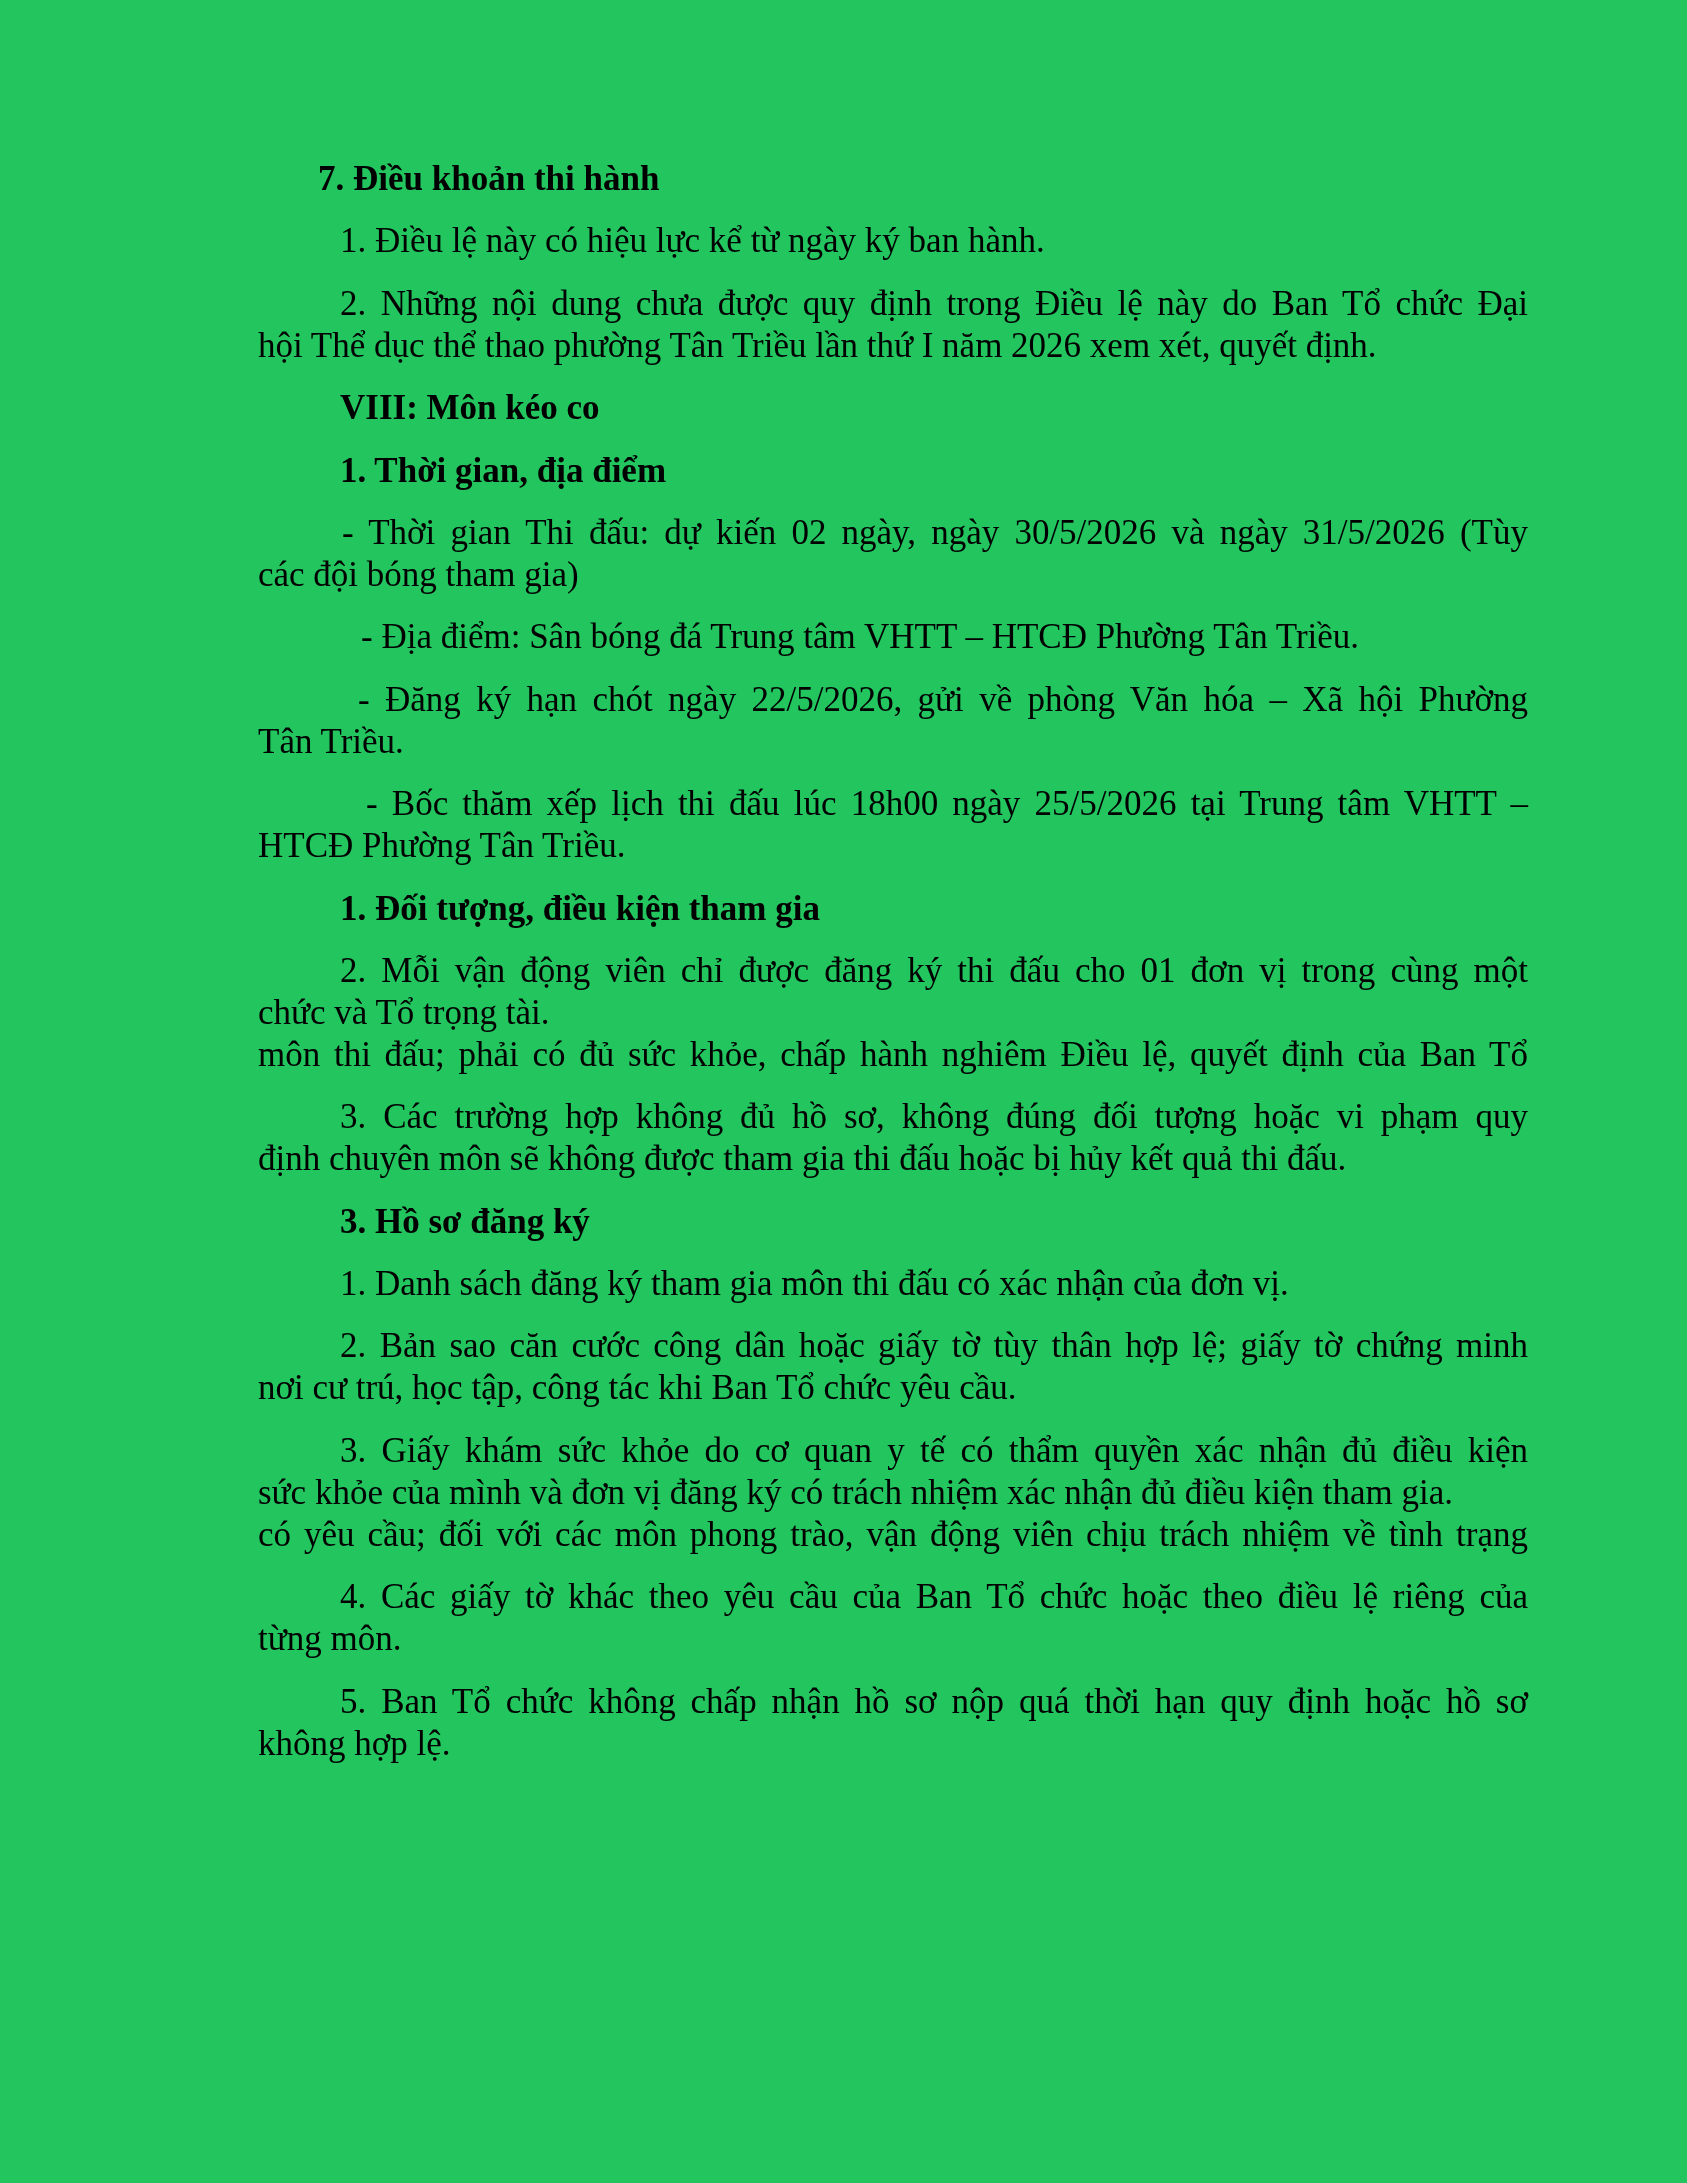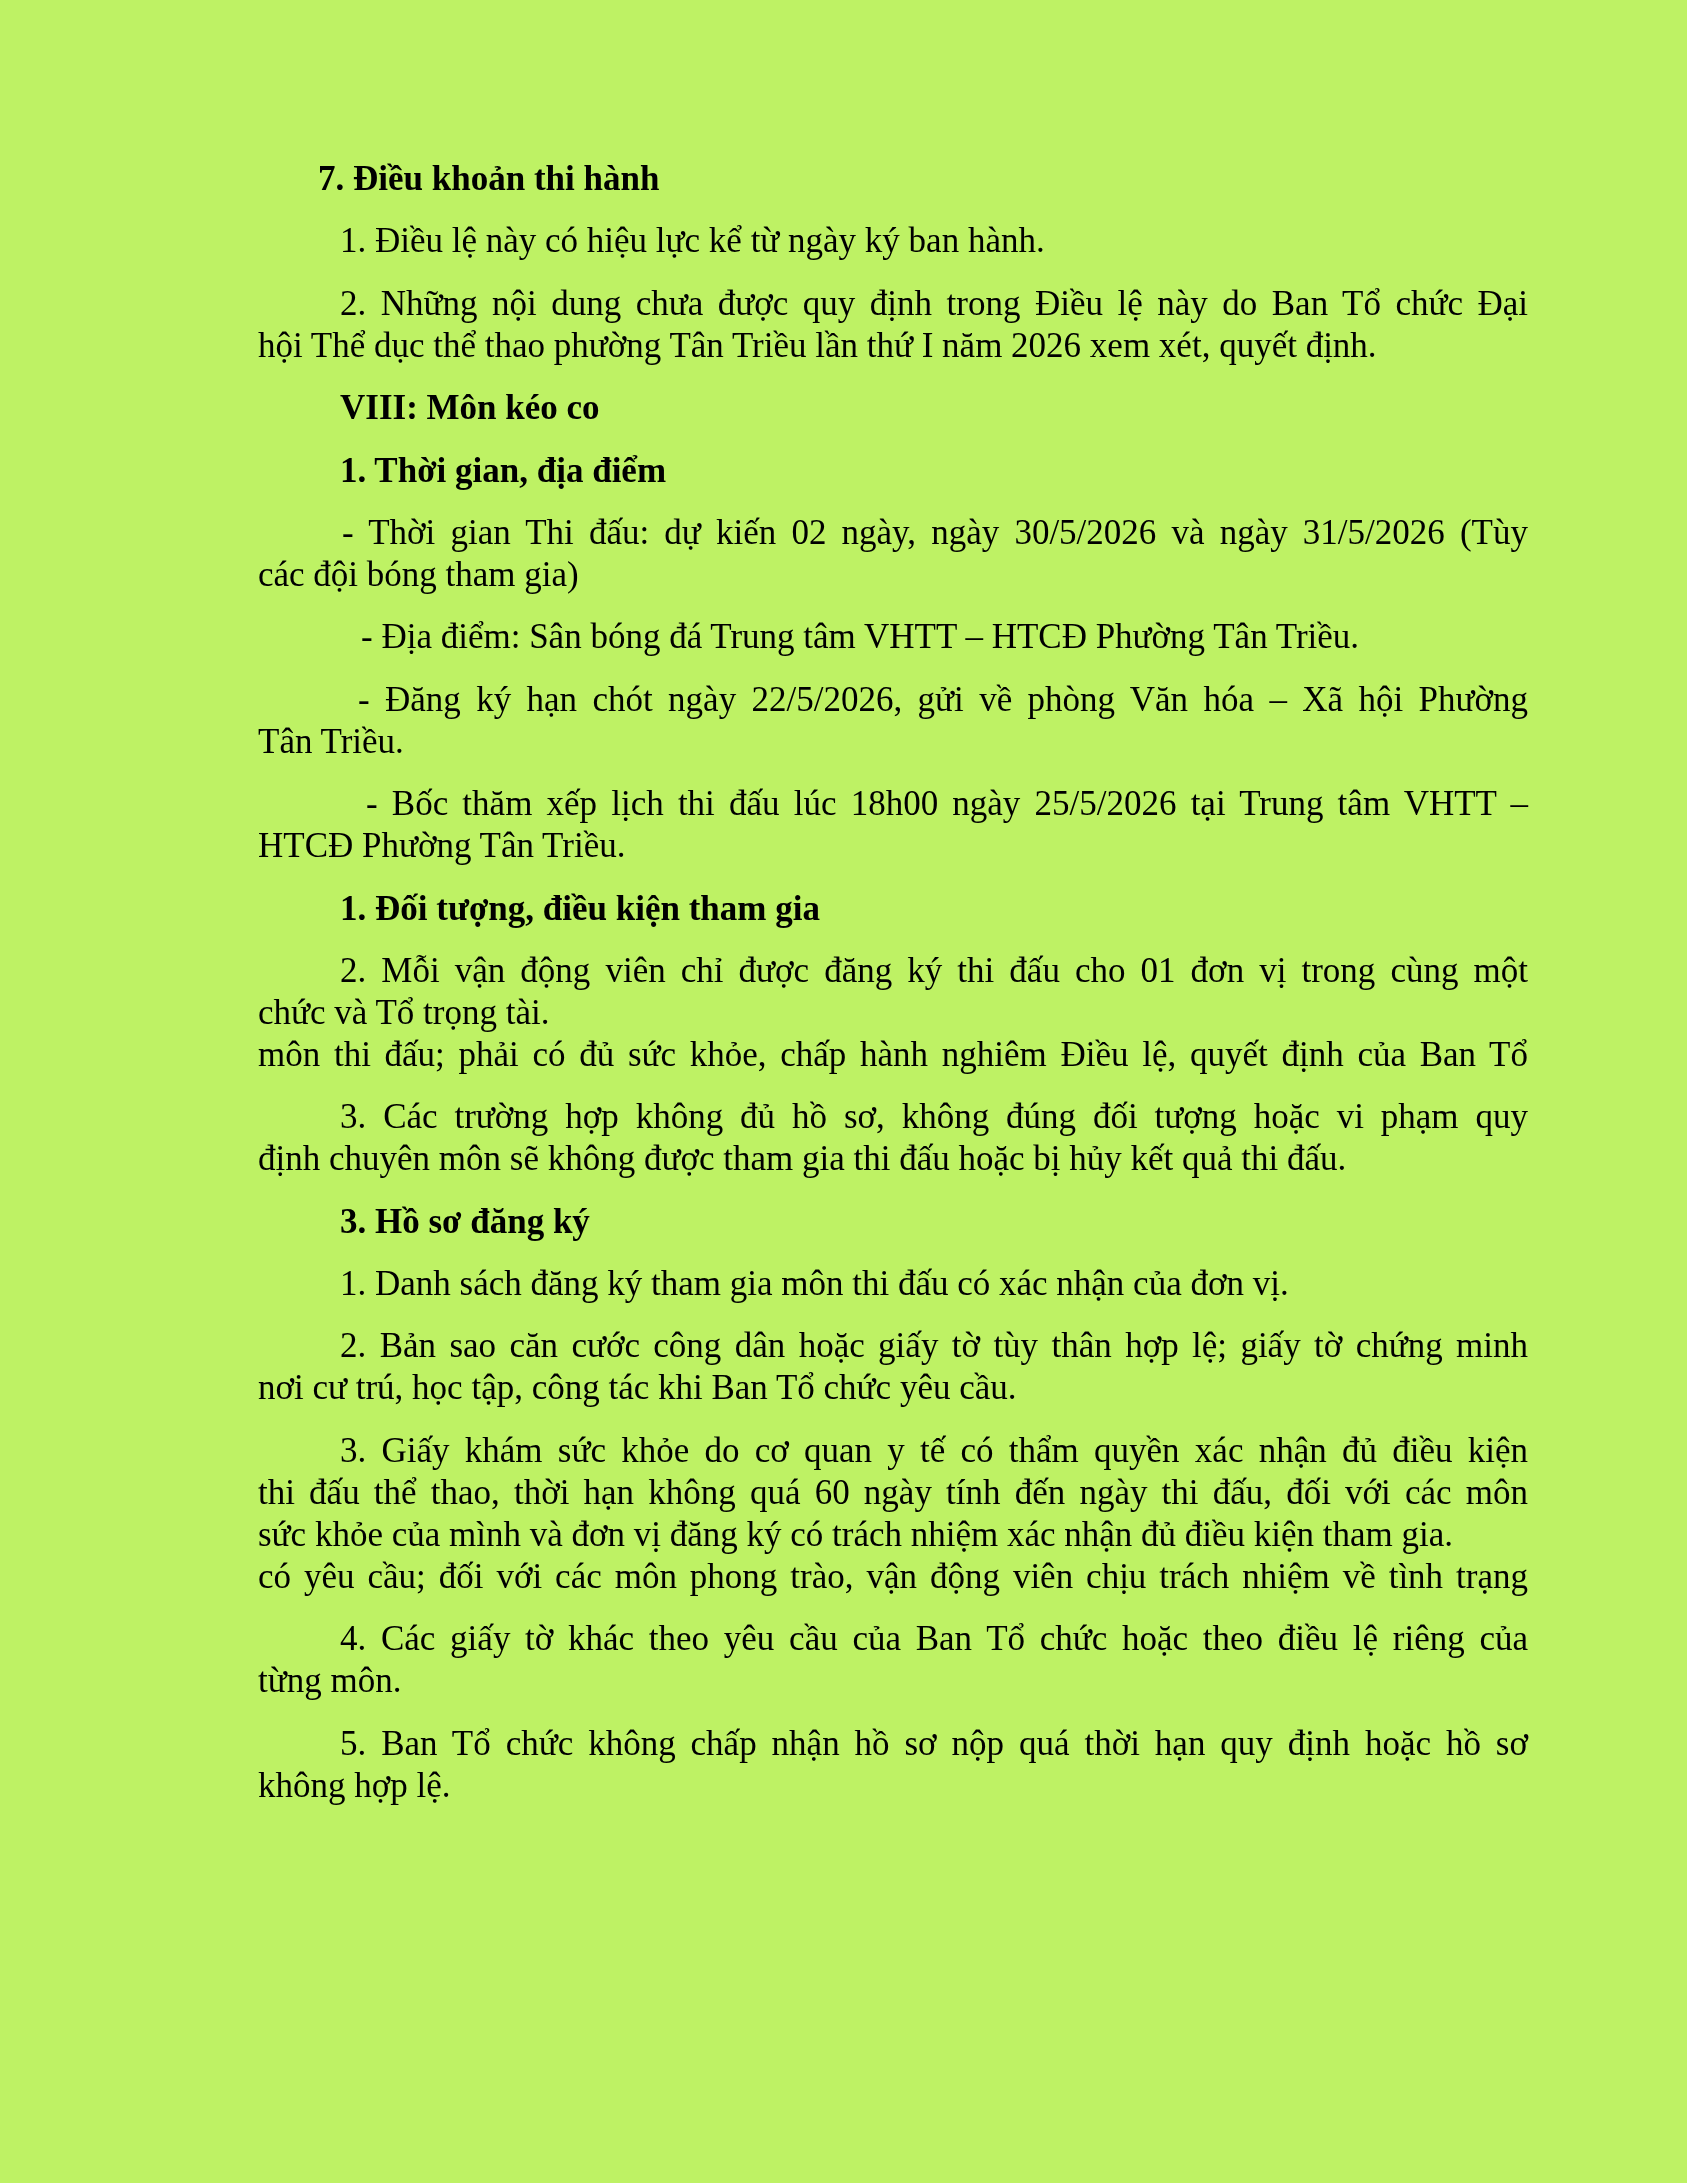--- a/index.html
+++ b/index.html
@@ -4,21 +4,21 @@
 <style>
   html, body {
     margin: 0;
     padding: 0;
     background: #ffffff;
   }
   .page {
     position: relative;
     width: 1688px;
     height: 2183px;
-    background: #bef264;
+    background: #22c55e;
     overflow: hidden;
   }
   .content {
     position: absolute;
     left: 236px;
     top: 158px;
     width: 1292px;
     font-family: "Liberation Serif", "DejaVu Serif", serif;
     font-size: 35px;
     line-height: 42px;
@@ -88,21 +88,20 @@
       </div>
       <div class="paragraph">
         <div class="line" style="padding-left: 82px;">1. Danh sách đăng ký tham gia môn thi đấu có xác nhận của đơn vị.</div>
       </div>
       <div class="paragraph">
         <div class="line full" style="padding-left: 82px;">2. Bản sao căn cước công dân hoặc giấy tờ tùy thân hợp lệ; giấy tờ chứng minh</div>
         <div class="line">nơi cư trú, học tập, công tác khi Ban Tổ chức yêu cầu.</div>
       </div>
       <div class="paragraph">
         <div class="line full" style="padding-left: 82px;">3. Giấy khám sức khỏe do cơ quan y tế có thẩm quyền xác nhận đủ điều kiện</div>
-        <div class="line full">thi đấu thể thao, thời hạn không quá 60 ngày tính đến ngày thi đấu, đối với các môn</div>
         <div class="line">sức khỏe của mình và đơn vị đăng ký có trách nhiệm xác nhận đủ điều kiện tham gia.</div>
         <div class="line full">có yêu cầu; đối với các môn phong trào, vận động viên chịu trách nhiệm về tình trạng</div>
       </div>
       <div class="paragraph">
         <div class="line full" style="padding-left: 82px;">4. Các giấy tờ khác theo yêu cầu của Ban Tổ chức hoặc theo điều lệ riêng của</div>
         <div class="line">từng môn.</div>
       </div>
       <div class="paragraph">
         <div class="line full" style="padding-left: 82px;">5. Ban Tổ chức không chấp nhận hồ sơ nộp quá thời hạn quy định hoặc hồ sơ</div>
         <div class="line">không hợp lệ.</div>

